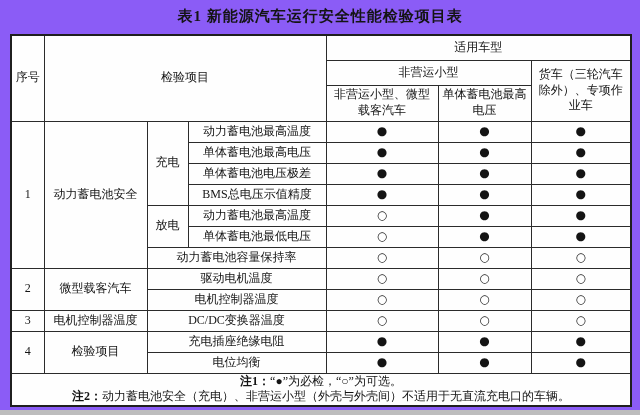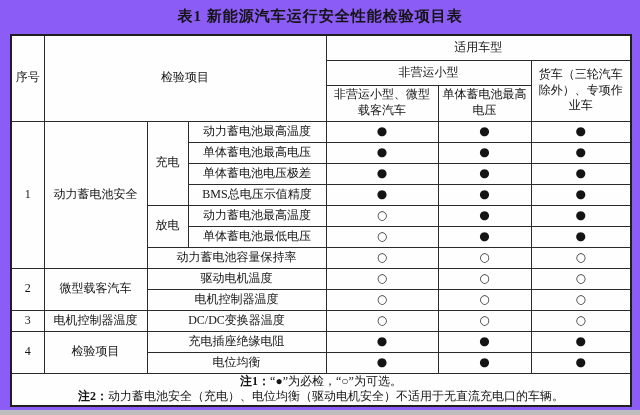--- a/index.html
+++ b/index.html
@@ -187,20 +187,20 @@
     <tr class="brow">
       <td colspan="2">电位均衡</td>
       <td class="mark">●</td>
       <td class="mark">●</td>
       <td class="mark">●</td>
     </tr>
 
     <tr class="nrow">
       <td colspan="7" class="notes-cell">
         <div><span class="note-label">注1：</span><span>“●”为必检，“○”为可选。</span></div>
-        <div><span class="note-label">注2：</span><span>动力蓄电池安全（充电）、电位均衡（驱动电机安全）不适用于无直流充电口的车辆。</span></div>
+        <div><span class="note-label">注2：</span><span>动力蓄电池安全（充电）、非营运小型（外壳与外壳间）不适用于无直流充电口的车辆。</span></div>
       </td>
     </tr>
   </tbody>
     </table>
 
   <div class="bottom-strip"></div>
 </div>
 
 </body></html>

